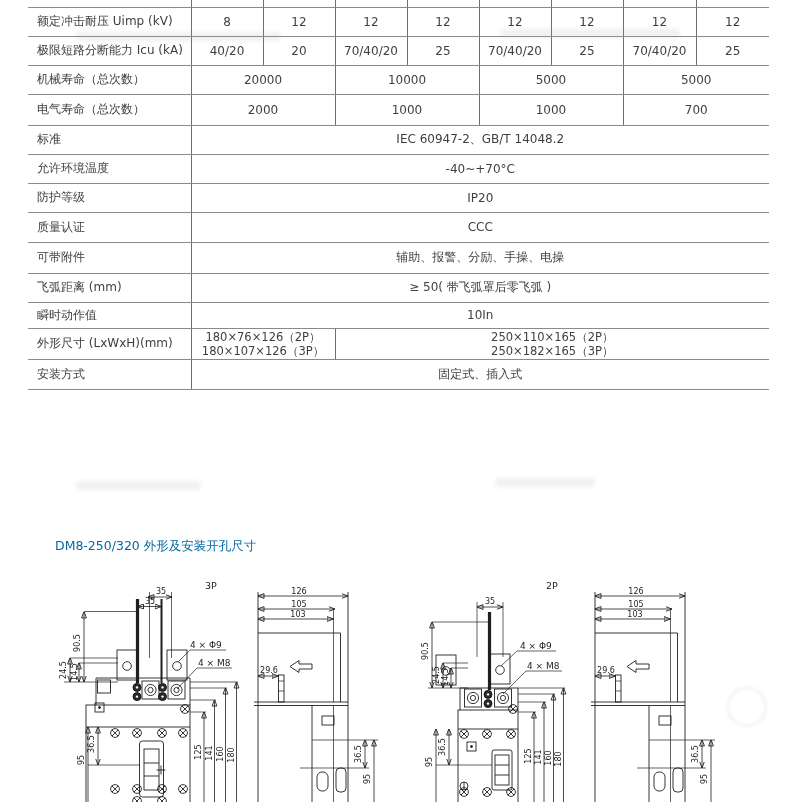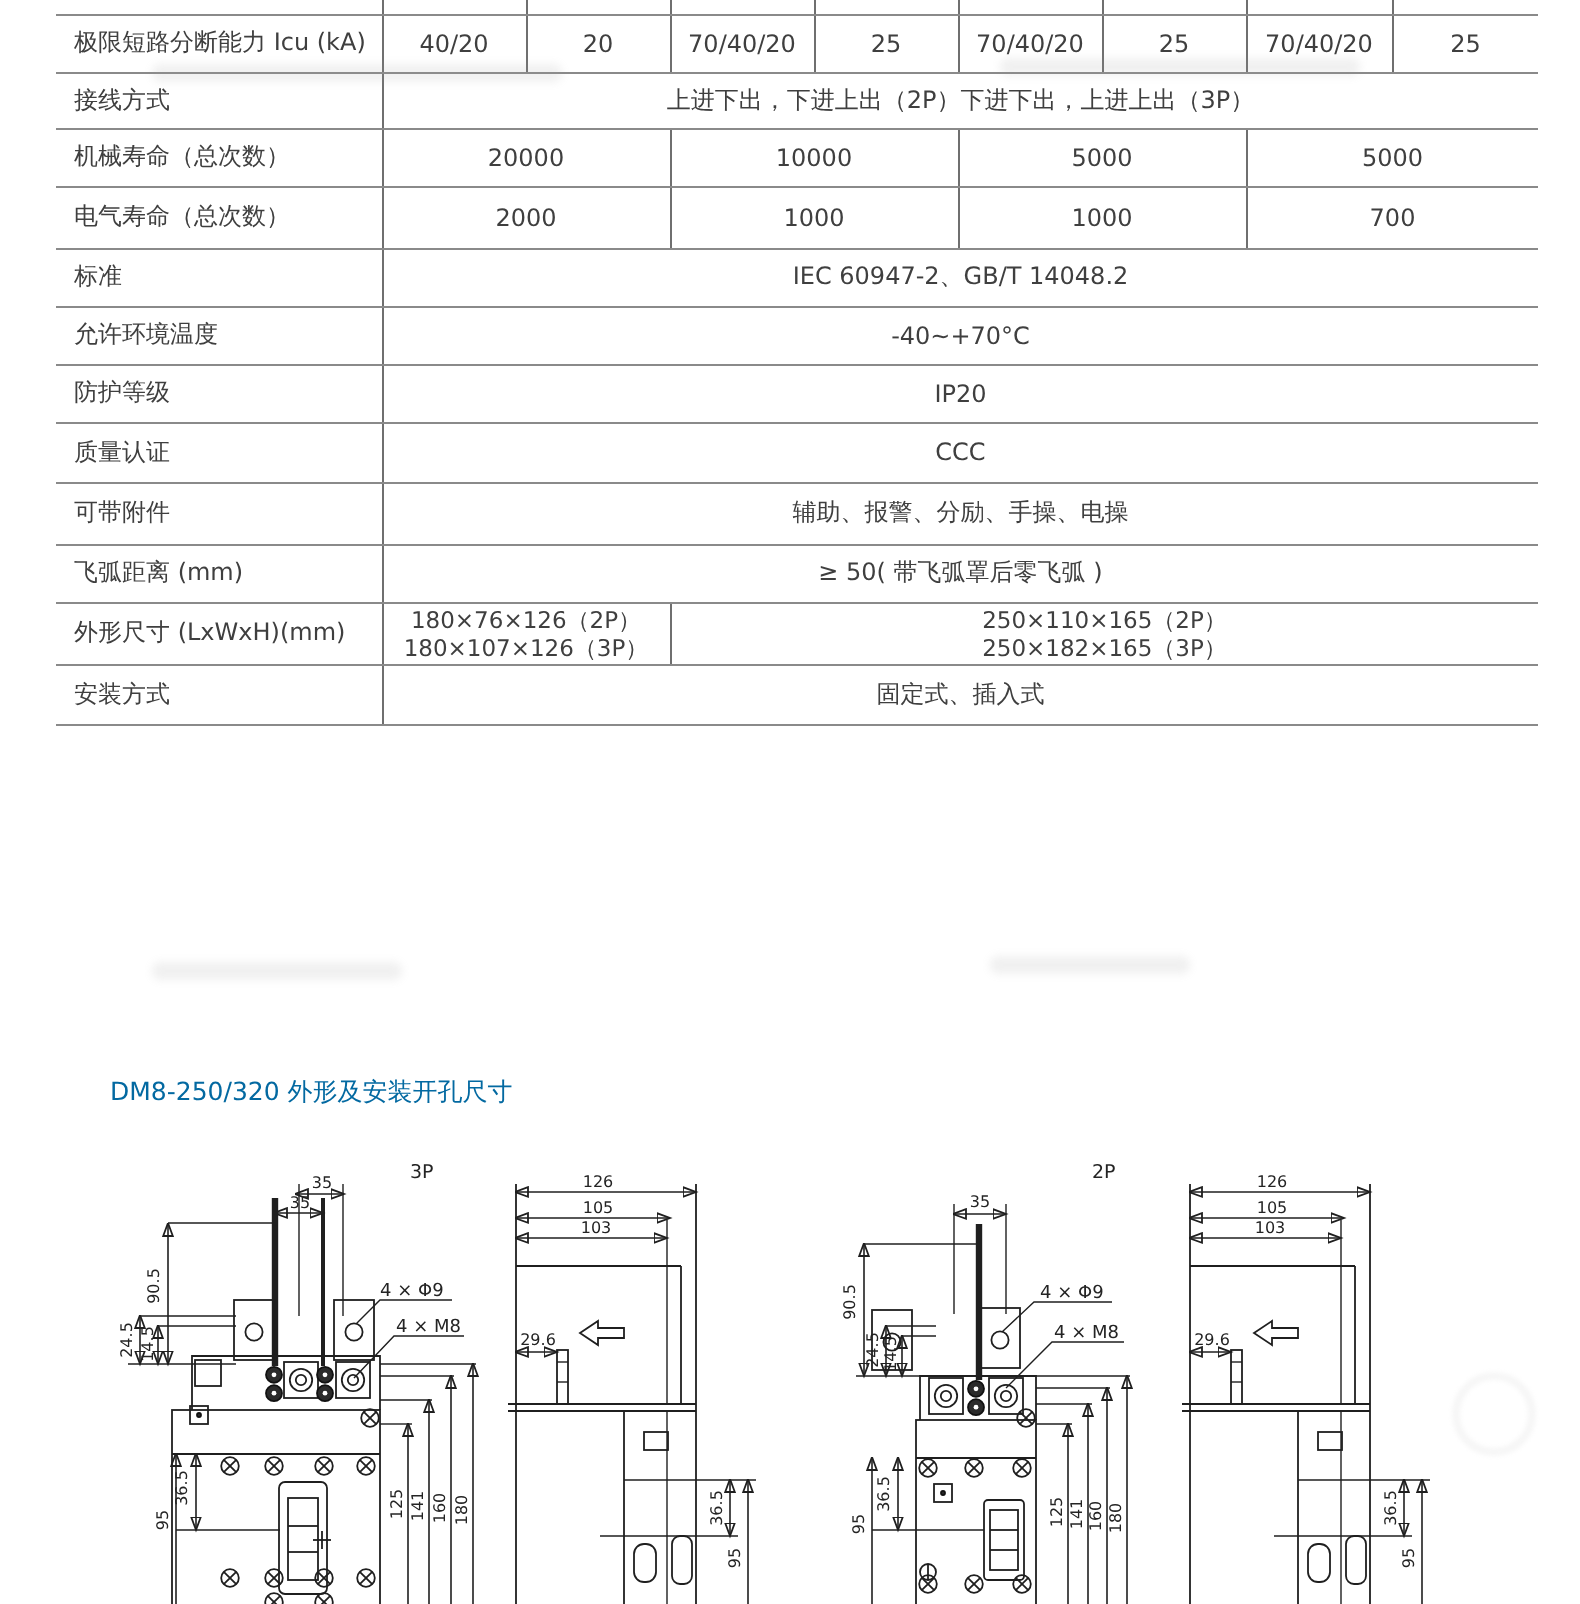--- a/index.html
+++ b/index.html
@@ -54,34 +54,41 @@
       <td></td>
           <td class="v"></td>
           <td class="v"></td>
           <td class="v"></td>
       <td class="v"></td>
           <td class="v"></td>
           <td class="v"></td>
           <td class="v"></td>
     </tr>
     <tr style="height:29px">
+      <td class="lab">额定冲击耐压 Uimp (kV)</td>
+      <td>8</td>
+      <td class="v">12</td>
+      <td class="v">12</td>
+      <td class="v">12</td>
+      <td class="v">12</td>
+      <td class="v">12</td>
+      <td class="v">12</td>
+      <td class="v">12</td>
+    </tr>
+    <tr style="height:29px">
       <td class="lab">极限短路分断能力 Icu (kA)</td>
       <td>40/20</td>
       <td class="v">20</td>
       <td class="v">70/40/20</td>
       <td class="v">25</td>
       <td class="v">70/40/20</td>
       <td class="v">25</td>
       <td class="v">70/40/20</td>
       <td class="v">25</td>
     </tr>
-    <tr style="height:28px">
-      <td class="lab">接线方式</td>
-      <td colspan="8">上进下出，下进上出（2P）下进下出，上进上出（3P）</td>
-    </tr>
     <tr style="height:29px">
       <td class="lab">机械寿命（总次数）</td>
       <td colspan="2">20000</td>
       <td colspan="2" class="v">10000</td>
       <td colspan="2" class="v">5000</td>
       <td colspan="2" class="v">5000</td>
     </tr>
     <tr style="height:31px">
       <td class="lab">电气寿命（总次数）</td>
       <td colspan="2">2000</td>
@@ -105,20 +112,24 @@
       <td class="lab">质量认证</td>
       <td colspan="8">CCC</td>
     </tr>
     <tr style="height:31px">
       <td class="lab">可带附件</td>
       <td colspan="8">辅助、报警、分励、手操、电操</td>
     </tr>
     <tr style="height:29px">
       <td class="lab">飞弧距离 (mm)</td>
       <td colspan="8">≥ 50( 带飞弧罩后零飞弧 )</td>
+    </tr>
+    <tr style="height:26px">
+      <td class="lab">瞬时动作值</td>
+      <td colspan="8">10In</td>
     </tr>
     <tr style="height:31px">
       <td class="lab">外形尺寸 (LxWxH)(mm)</td>
       <td colspan="2" class="two">
         <span>180×76×126（2P）</span><br>
         <span>180×107×126（3P）</span>
       </td>
       <td colspan="6" class="v two">
         <span>250×110×165（2P）</span><br>
         <span>250×182×165（3P）</span>

